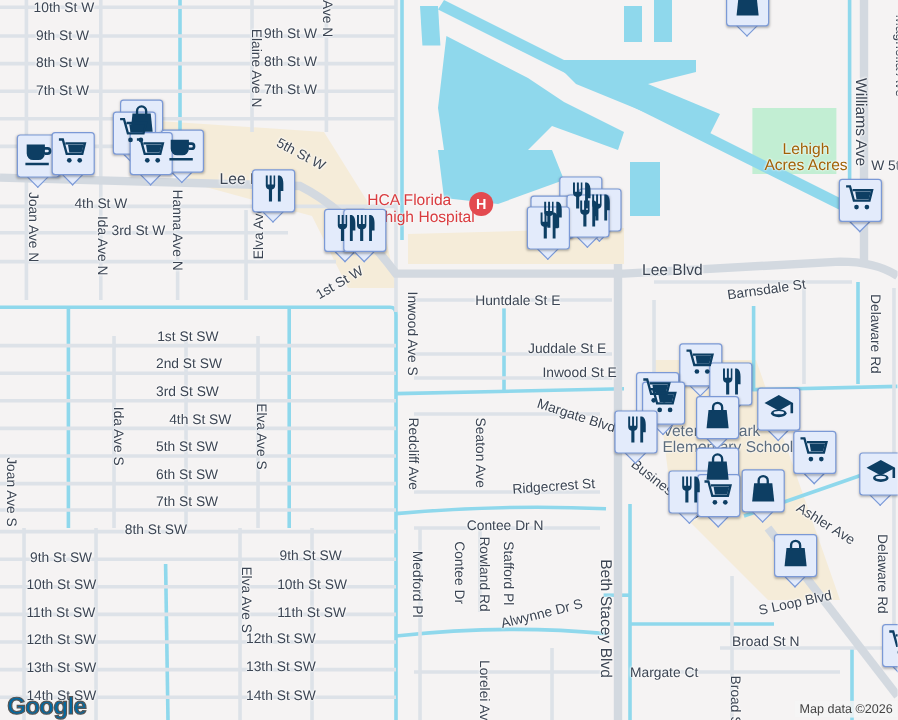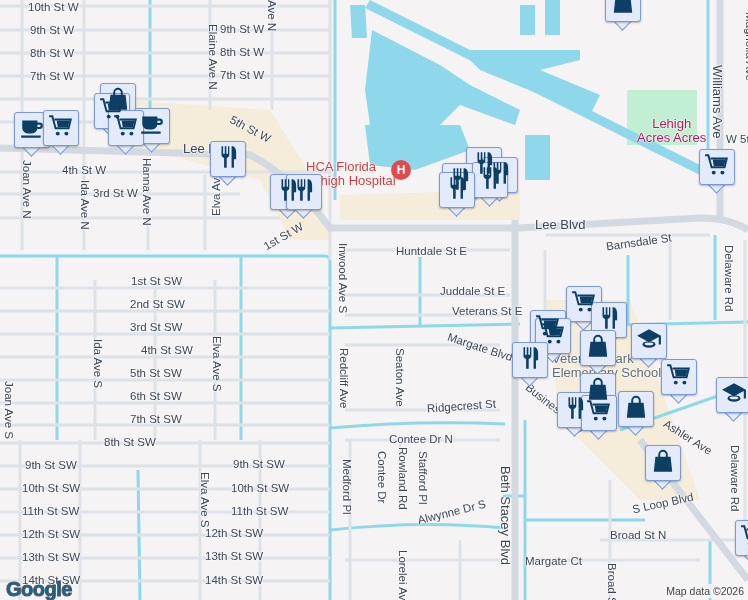--- a/index.html
+++ b/index.html
@@ -165,28 +165,28 @@
   <div class="lbl" style="left:233px;top:459px">9th St SW</div>
   <div class="lbl" style="left:231px;top:483px">10th St SW</div>
   <div class="lbl" style="left:231px;top:506px">11th St SW</div>
   <div class="lbl" style="left:205px;top:528px">12th St SW</div>
   <div class="lbl" style="left:205px;top:551px">13th St SW</div>
   <div class="lbl" style="left:205px;top:575px">14th St SW</div>
   <div class="lbl vert" style="left:210px;top:472px">Elva Ave S</div>
 
   <div class="poi-lbl" style="left:306px;top:160px;color:#d93b3e"><span>HCA Florida</span><br><span>Lehigh Hospital</span></div>
   <div class="hosp" style="left:391px;top:160px">H</div>
-  <div class="poi-lbl" style="left:637px;top:117px;color:#be185d;text-align:center"><span>Lehigh</span><br><span>Acres Acres</span></div>
+  <div class="poi-lbl" style="left:637px;top:117px;color:#a16207;text-align:center"><span>Lehigh</span><br><span>Acres Acres</span></div>
   <div class="poi-lbl" style="left:552px;top:352px;color:#5d6d7e;font-size:13px"><span>Veterans Park</span><br><span>Elementary School</span></div>
 
   <div class="lbl" style="left:535px;top:218px;font-size:13px">Lee Blvd</div>
   <div class="lbl vert" style="left:348px;top:243px">Inwood Ave S</div>
   <div class="lbl" style="left:396px;top:246px">Huntdale St E</div>
   <div class="lbl" style="left:440px;top:286px">Juddale St E</div>
-  <div class="lbl" style="left:452px;top:306px">Veterans St E</div>
+  <div class="lbl" style="left:452px;top:306px">Inwood St E</div>
   <div class="lbl" style="left:606px;top:237px;transform:rotate(-8deg)">Barnsdale St</div>
   <div class="lbl" style="left:446px;top:342px;transform:rotate(18deg)">Margate Blvd</div>
   <div class="lbl vert" style="left:349px;top:348px">Redcliff Ave</div>
   <div class="lbl vert" style="left:405px;top:348px">Seaton Ave</div>
   <div class="lbl" style="left:427px;top:401px;transform:rotate(-4deg)">Ridgecrest St</div>
   <div class="lbl" style="left:519px;top:403px;transform:rotate(38deg)">Business Way</div>
   <div class="lbl" style="left:389px;top:434px">Contee Dr N</div>
   <div class="lbl" style="left:417px;top:507px;transform:rotate(-14deg)">Alwynne Dr S</div>
   <div class="lbl vert" style="left:352px;top:459px">Medford Pl</div>
   <div class="lbl vert" style="left:387px;top:451px">Contee Dr</div>

